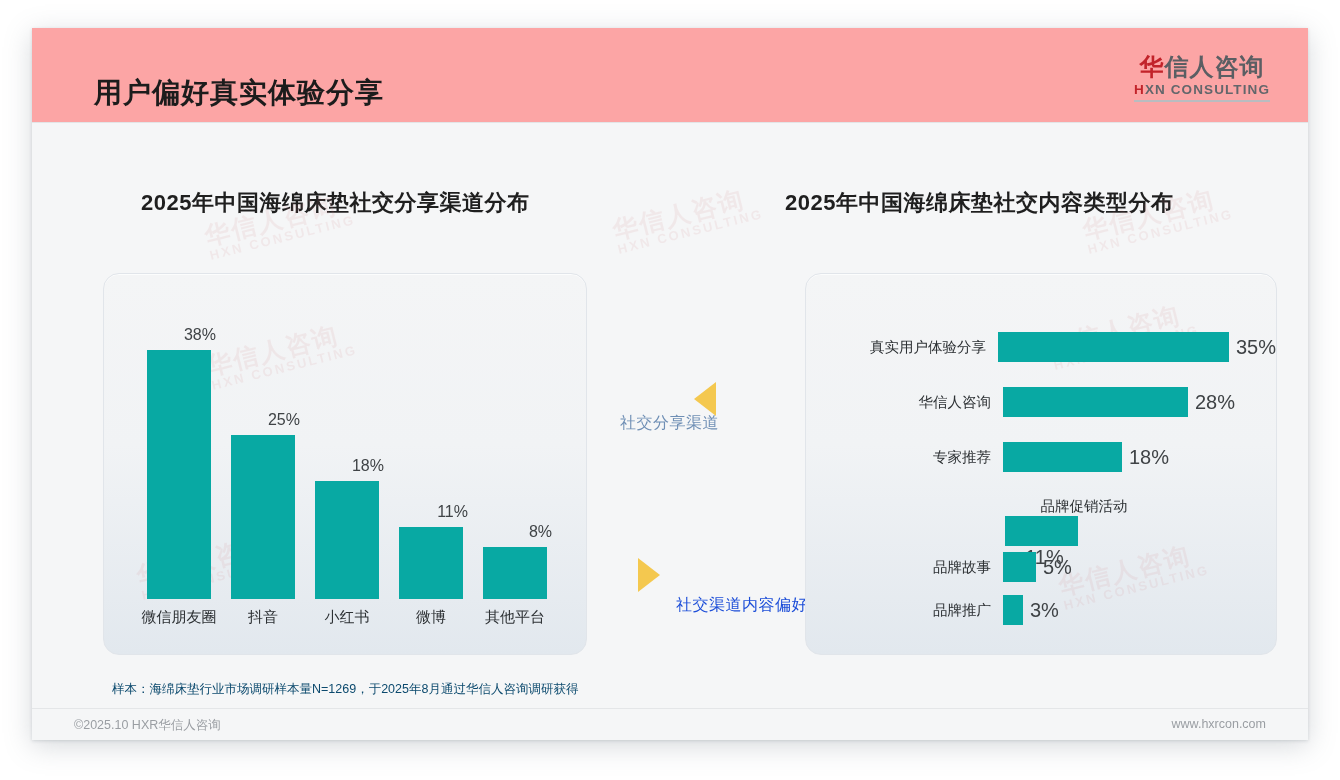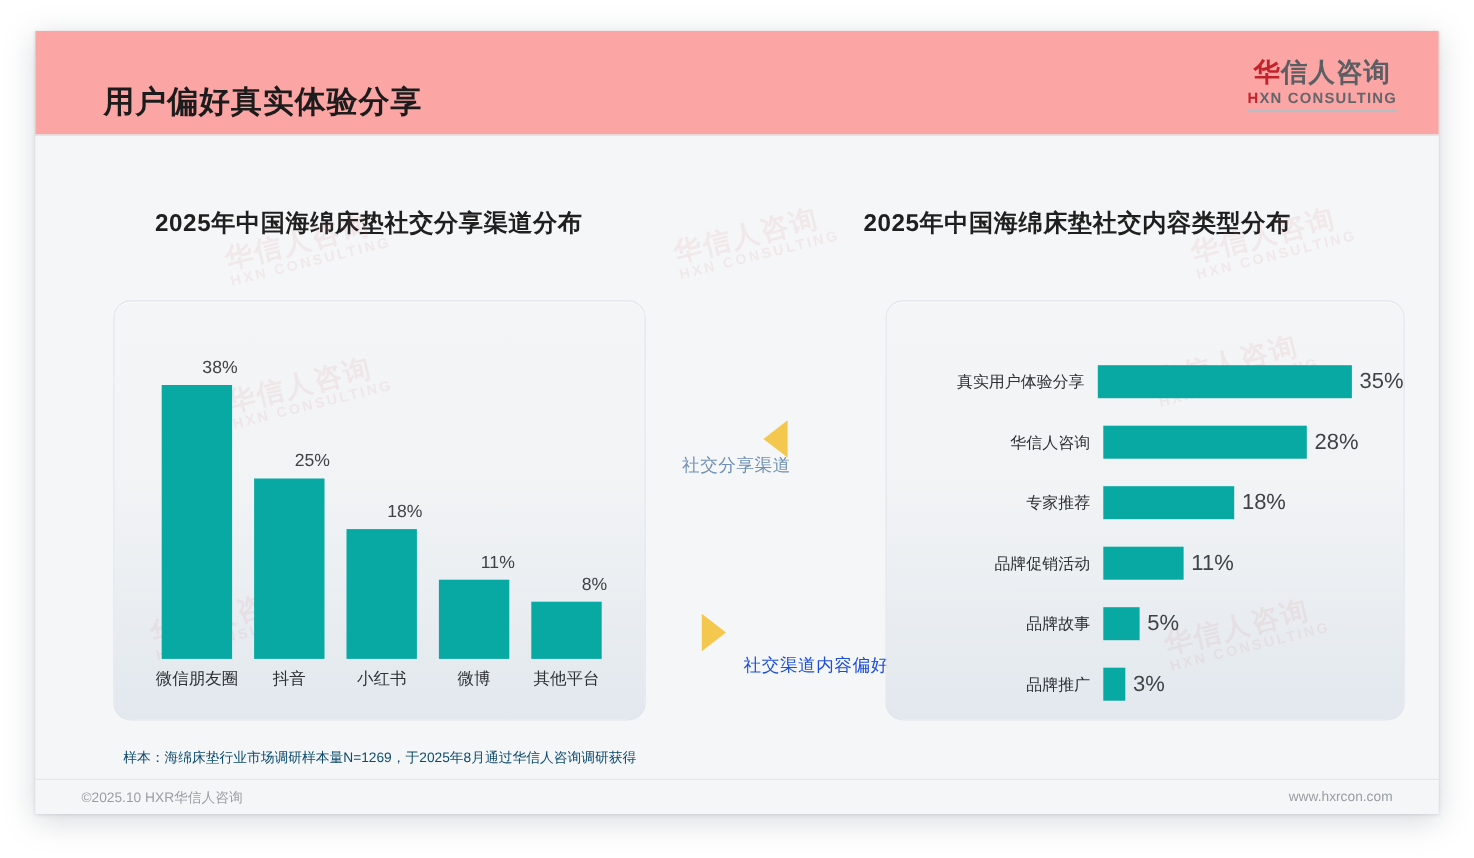--- a/index.html
+++ b/index.html
@@ -334,31 +334,31 @@
         <div class="hrow" style="top: 113px;">
           <div class="hlabel">华信人咨询</div>
           <div class="hbar" style="width: 185px; background: rgb(8, 169, 163);"></div>
           <div class="hval">28%</div>
         </div>
         <div class="hrow" style="top: 168px;">
           <div class="hlabel">专家推荐</div>
           <div class="hbar" style="width: 119px; background: rgb(8, 169, 163);"></div>
           <div class="hval">18%</div>
         </div>
-        <div class="hrow" style="top: 223px;">
+        <div class="hrow" style="top: 223px; flex-direction: column;">
           <div class="hlabel">品牌促销活动</div>
           <div class="hbar" style="width: 73px; background: rgb(8, 169, 163);"></div>
           <div class="hval">11%</div>
         </div>
         <div class="hrow" style="top: 278px;">
           <div class="hlabel">品牌故事</div>
           <div class="hbar" style="width: 33px; background: rgb(8, 169, 163);"></div>
           <div class="hval">5%</div>
         </div>
-        <div class="hrow" style="top: 333px;">
+        <div class="hrow" style="top: 321px;">
           <div class="hlabel">品牌推广</div>
           <div class="hbar" style="width: 20px; background: rgb(8, 169, 163);"></div>
           <div class="hval">3%</div>
         </div>
       </div>
   </div>
 
   <div class="footnote">样本：海绵床垫行业市场调研样本量N=1269，于2025年8月通过华信人咨询调研获得</div>
 
   <div class="footer-bar">

